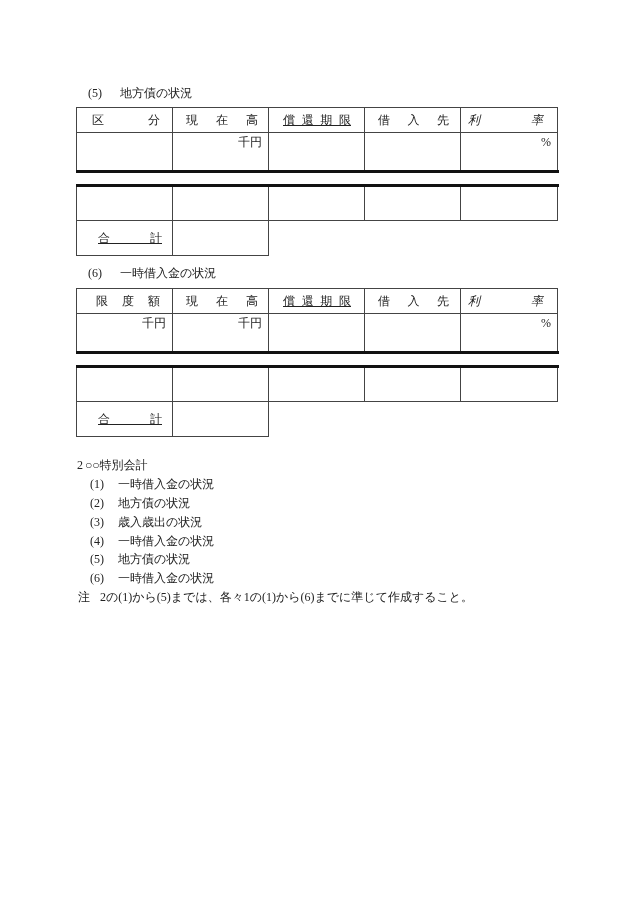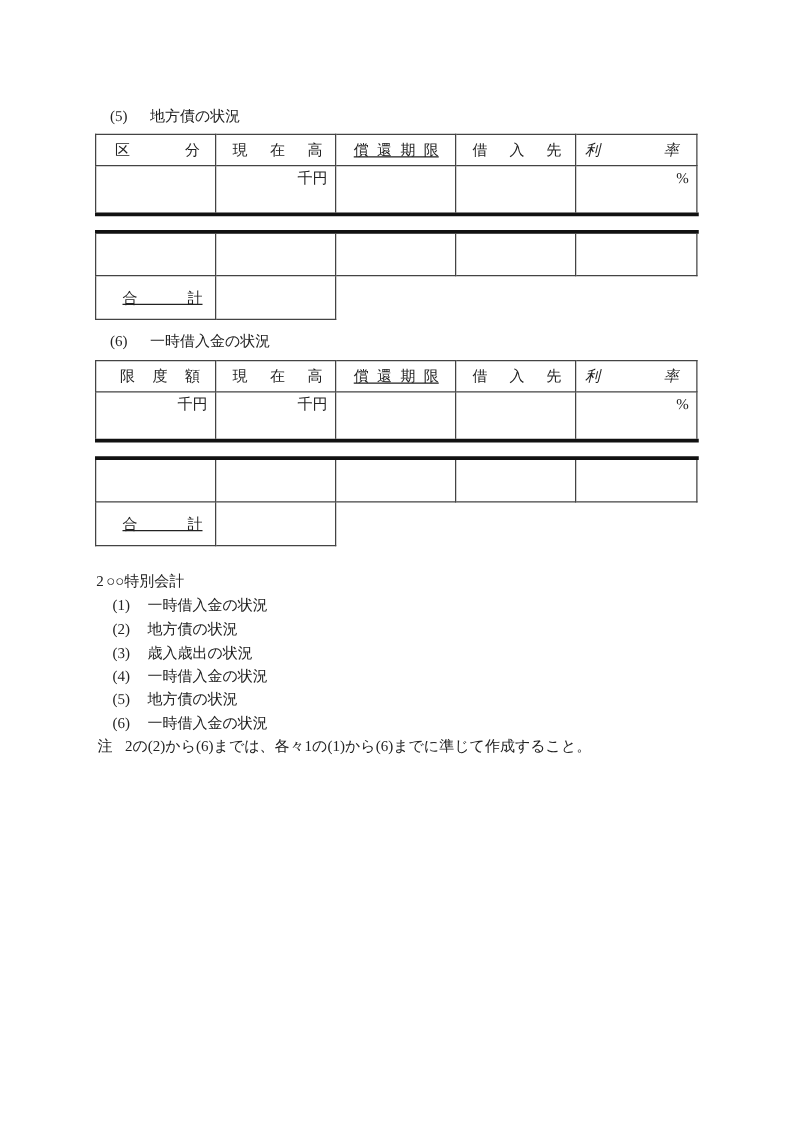--- a/index.html
+++ b/index.html
@@ -231,14 +231,14 @@
   <span class="it-num">(5)</span>
   <span class="it-label">地方債の状況</span>
 </div>
 <div class="line" style="top:571px;left:0;width:630px;">
   <span class="it-num">(6)</span>
   <span class="it-label">一時借入金の状況</span>
 </div>
 
 <div class="line" style="top:590px;left:0;width:630px;">
   <span class="note-label">注</span>
-  <span class="note-text">2の(2)から(6)までは、各々1の(1)から(6)までに準じて作成すること。</span>
+  <span class="note-text">2の(1)から(5)までは、各々1の(1)から(6)までに準じて作成すること。</span>
 </div>
 
 </body></html>

